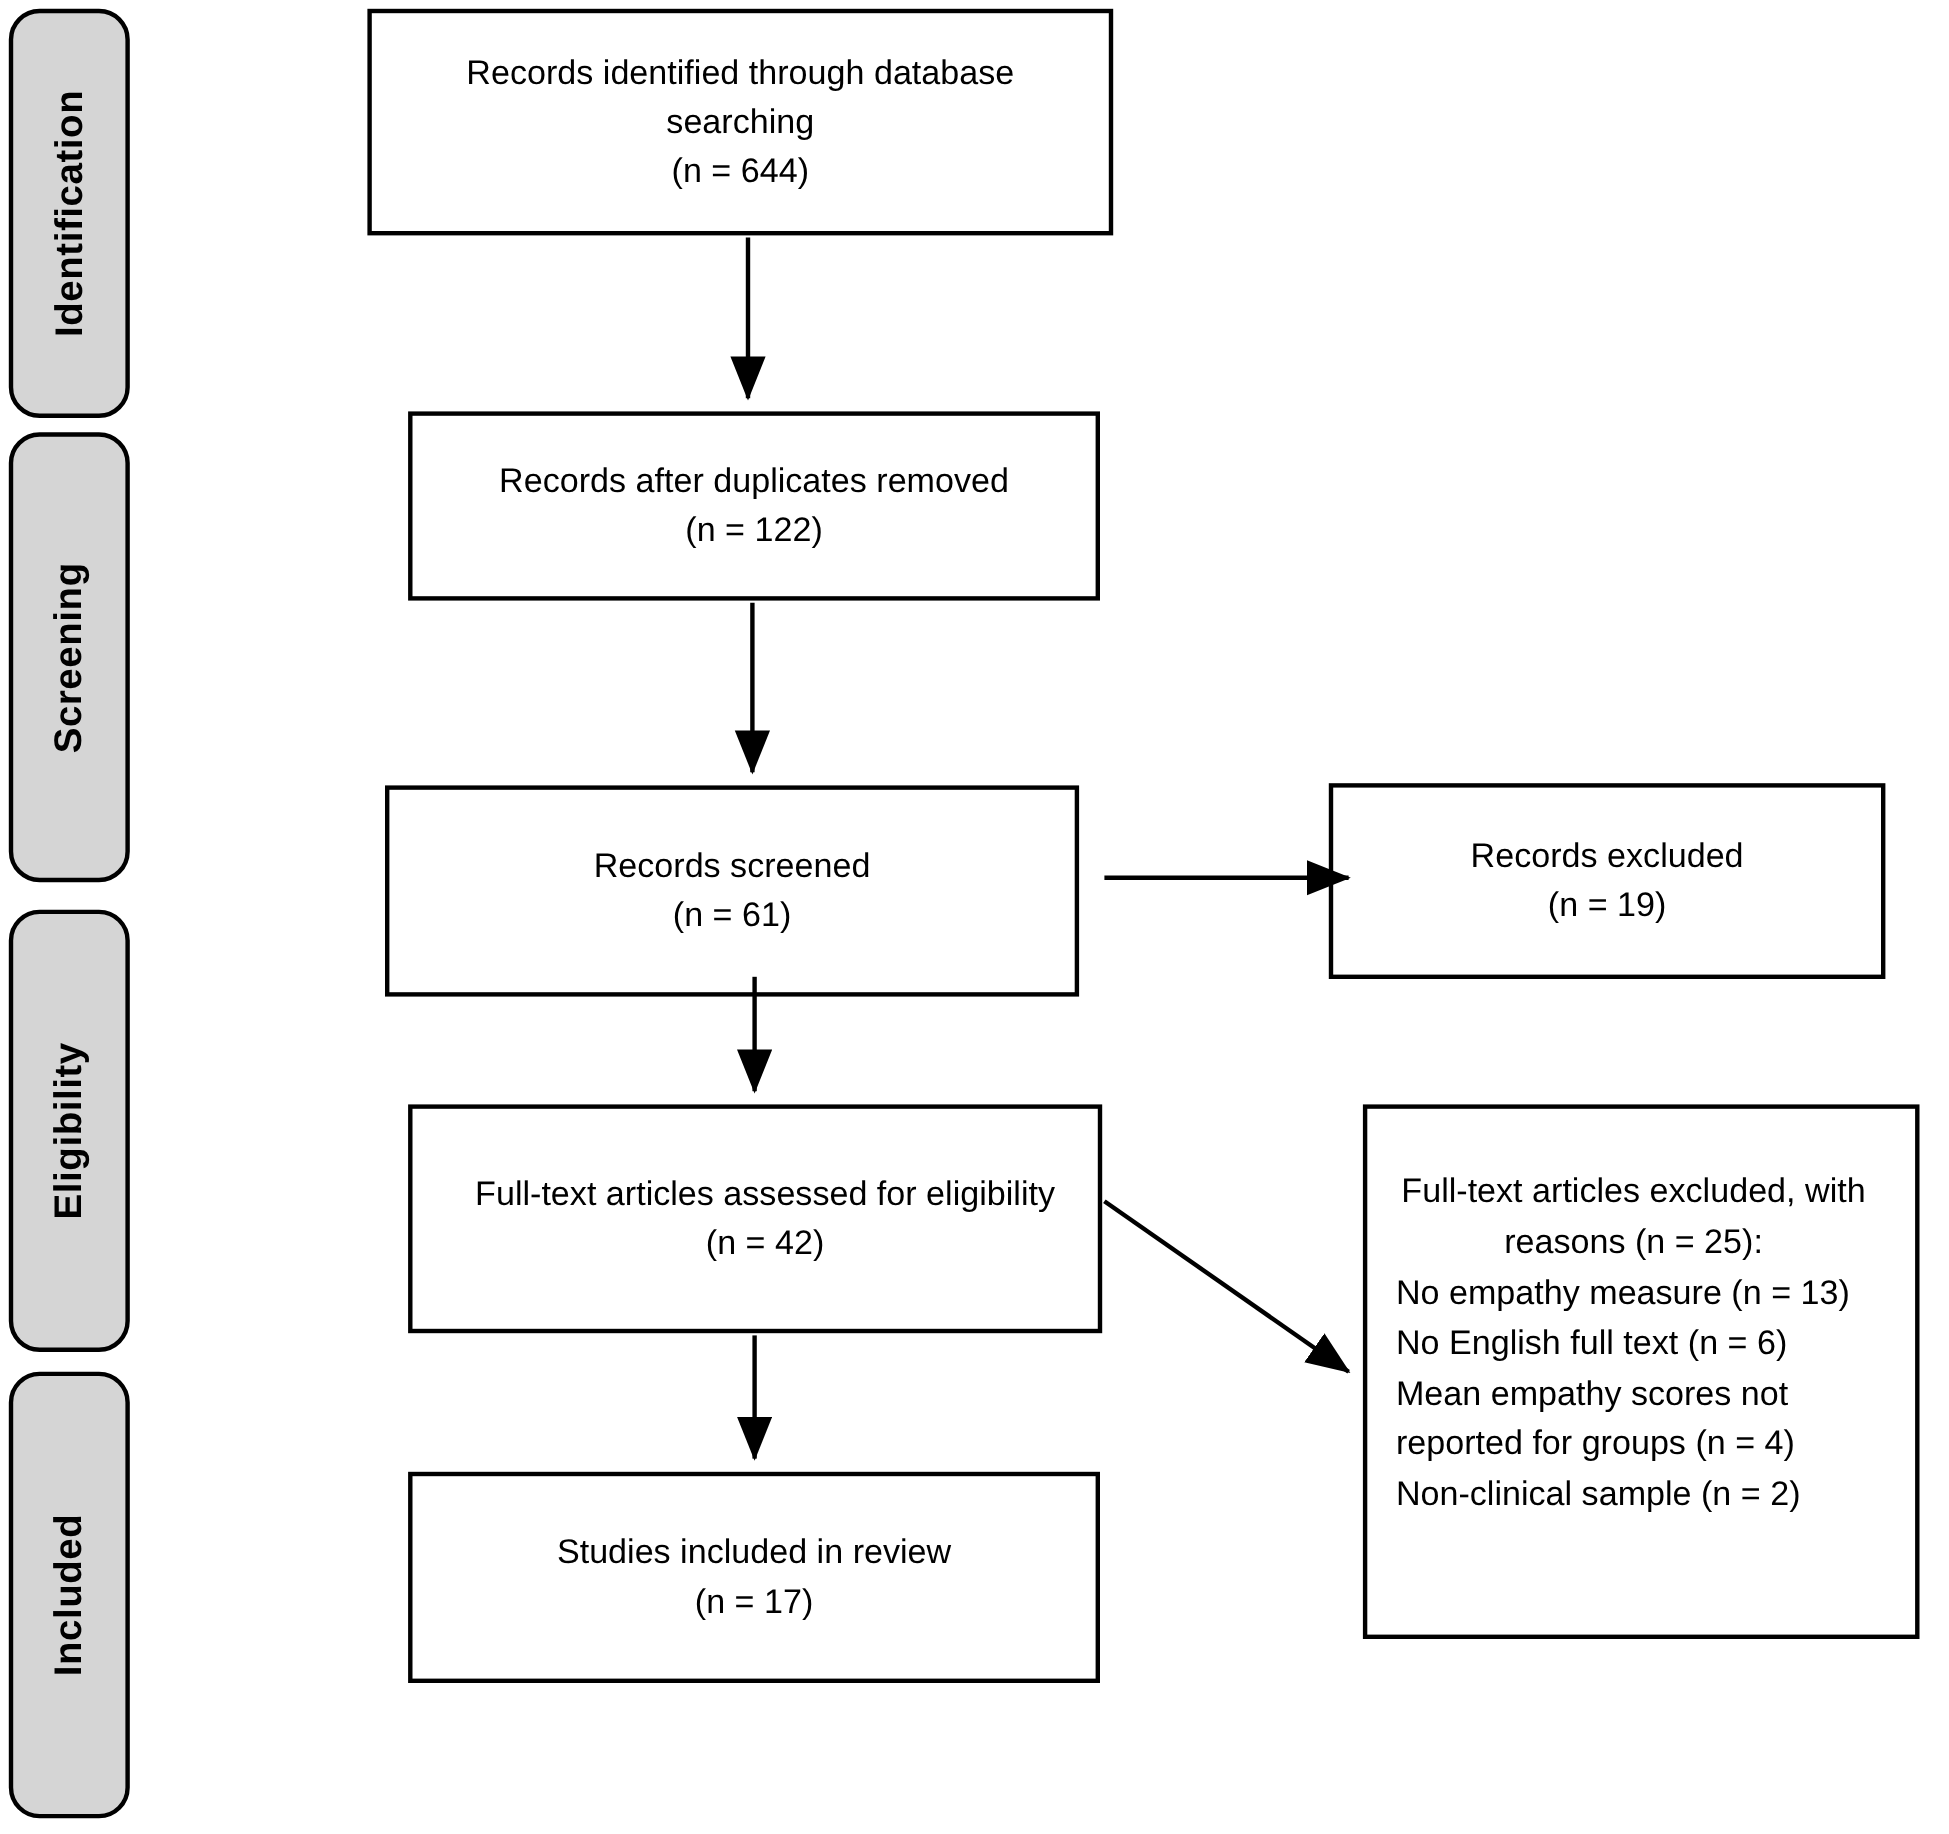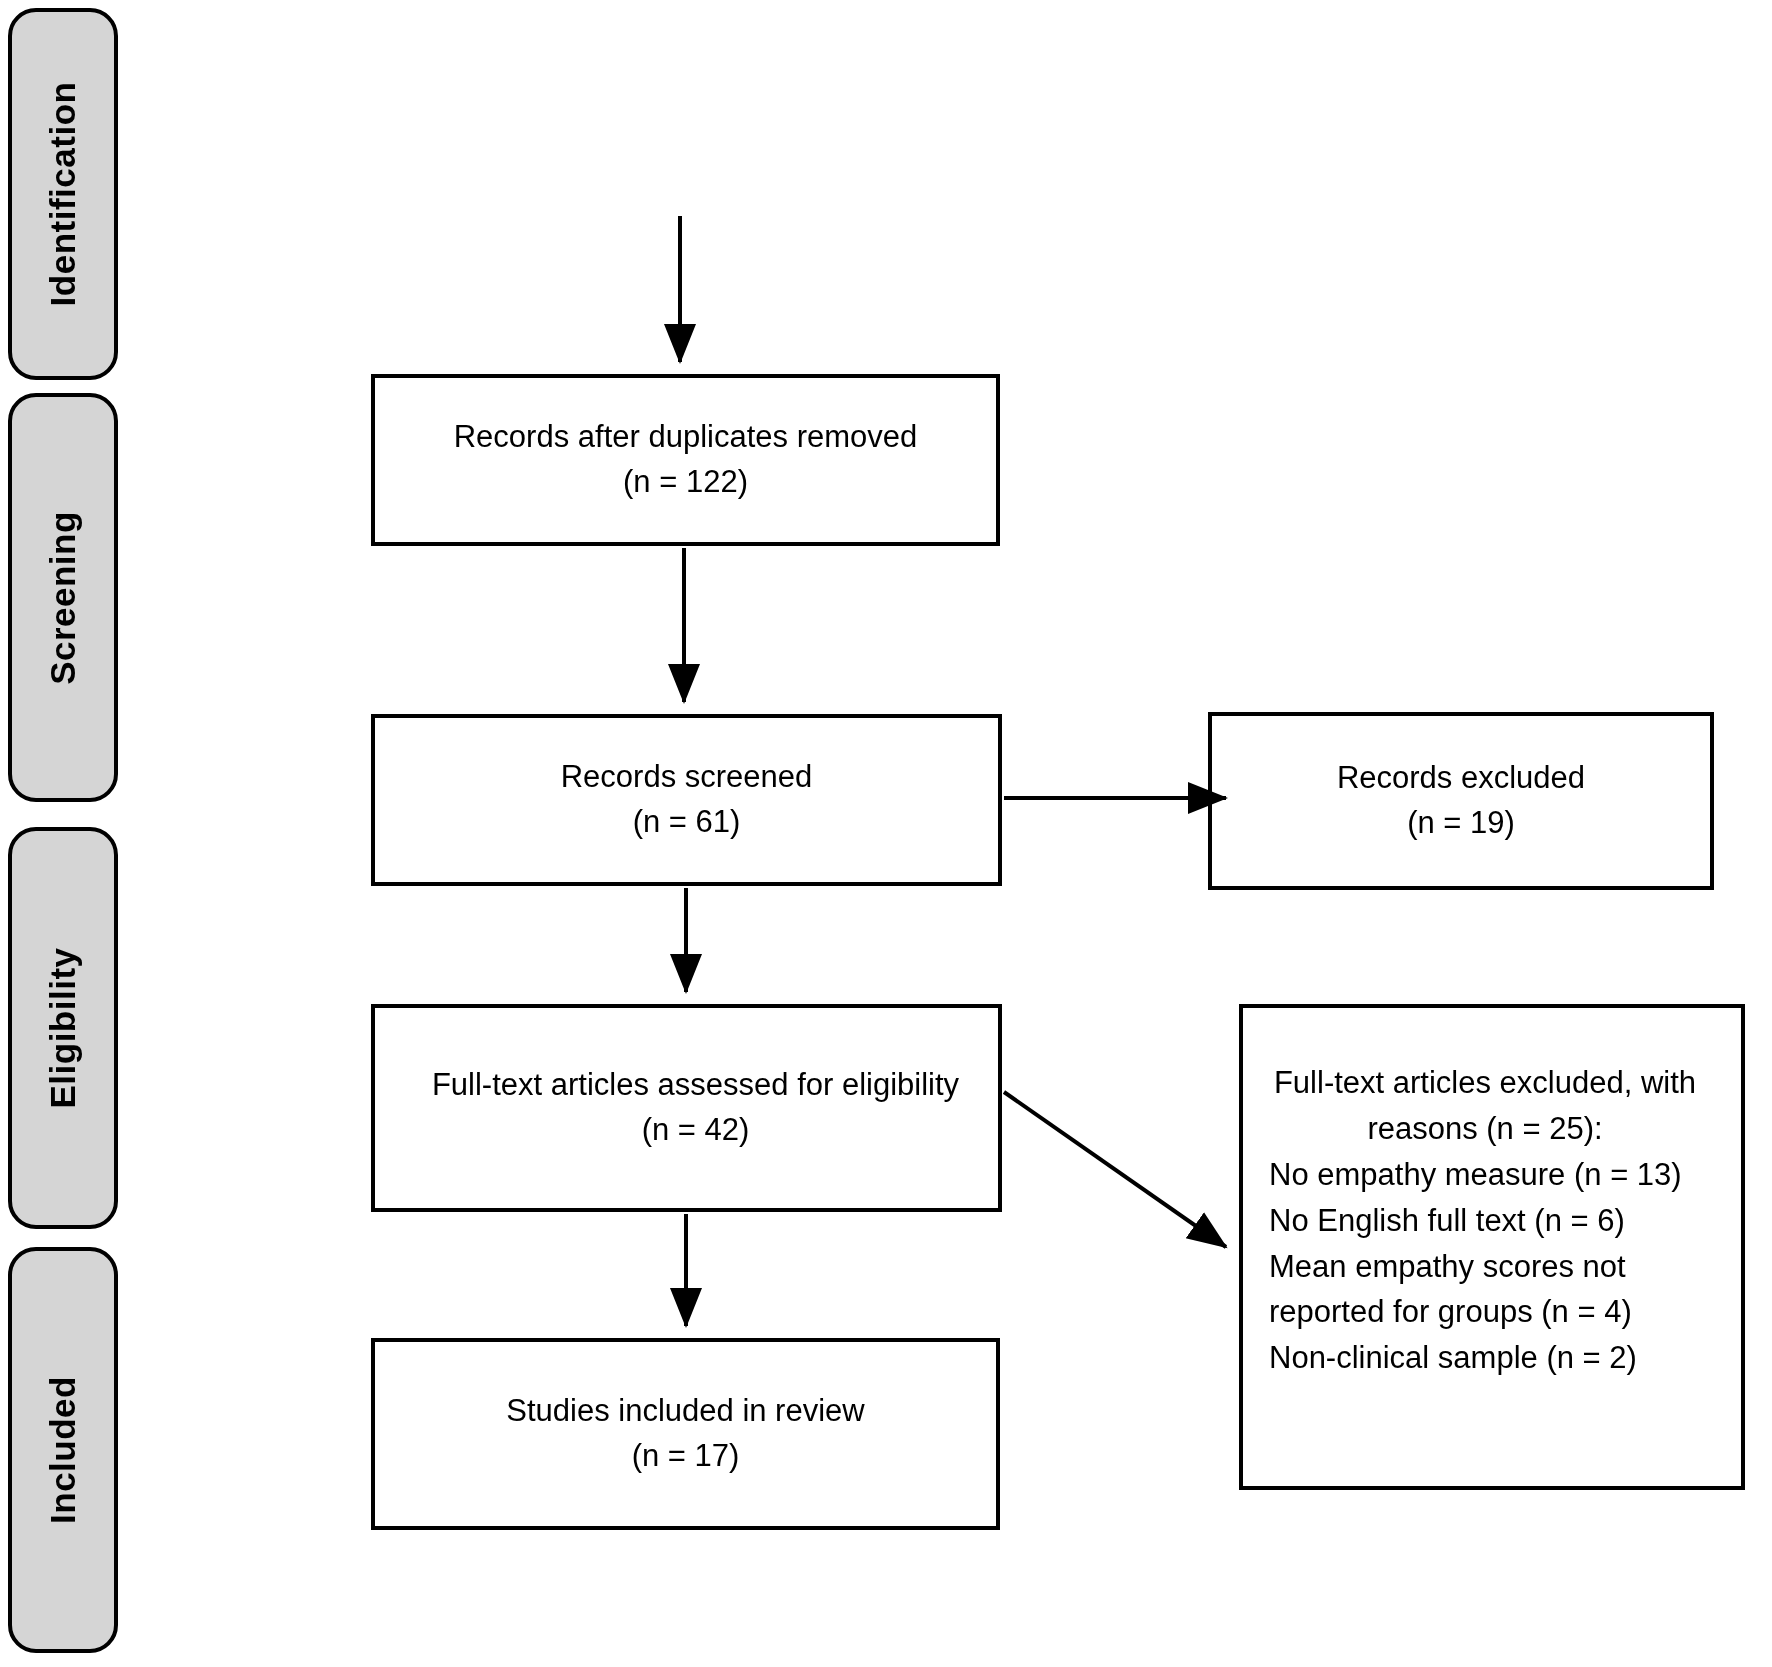--- a/index.html
+++ b/index.html
@@ -49,21 +49,21 @@
     align-items: center;
     text-align: center;
     font-size: 31px;
     line-height: 1.45;
     padding: 0 18px;
   }
   .fbox .box-text, .fbox .box-n { width: 100%; }
   
   .b-identified        { left: 334px; top: 8px;    width: 678px; height: 206px; }
   .b-deduplicated      { left: 371px; top: 374px;  width: 629px; height: 172px; }
-  .b-screened          { left: 371px; top: 714px;  width: 631px; height: 172px; }
+  .b-screened          { left: 350px; top: 714px;  width: 631px; height: 192px; }
   .b-records-excluded  { left: 1208px; top: 712px; width: 506px; height: 178px; }
   .b-fulltext          { left: 371px; top: 1004px; width: 631px; height: 208px; padding-left: 36px; }
   .b-fulltext-excluded {
     left: 1239px; top: 1004px; width: 506px; height: 486px;
     justify-content: flex-start;
     align-items: stretch;
     text-align: left;
     padding: 52px 40px 0 26px;
     line-height: 1.48;
   }
@@ -97,20 +97,24 @@
   <div class="stage s-screening">
     <span class="vlabel">Screening</span>
   </div>
   <div class="stage s-eligibility">
     <span class="vlabel">Eligibility</span>
   </div>
   <div class="stage s-included">
     <span class="vlabel">Included</span>
   </div>
 
+  <div class="fbox b-identified">
+    <div class="box-text">Records identified through database searching</div>
+    <div class="box-n">(n = 644)</div>
+  </div>
 
   <div class="fbox b-deduplicated">
     <div class="box-text">Records after duplicates removed</div>
     <div class="box-n">(n = 122)</div>
   </div>
 
   <div class="fbox b-screened">
     <div class="box-text">Records screened</div>
     <div class="box-n">(n = 61)</div>
   </div>

